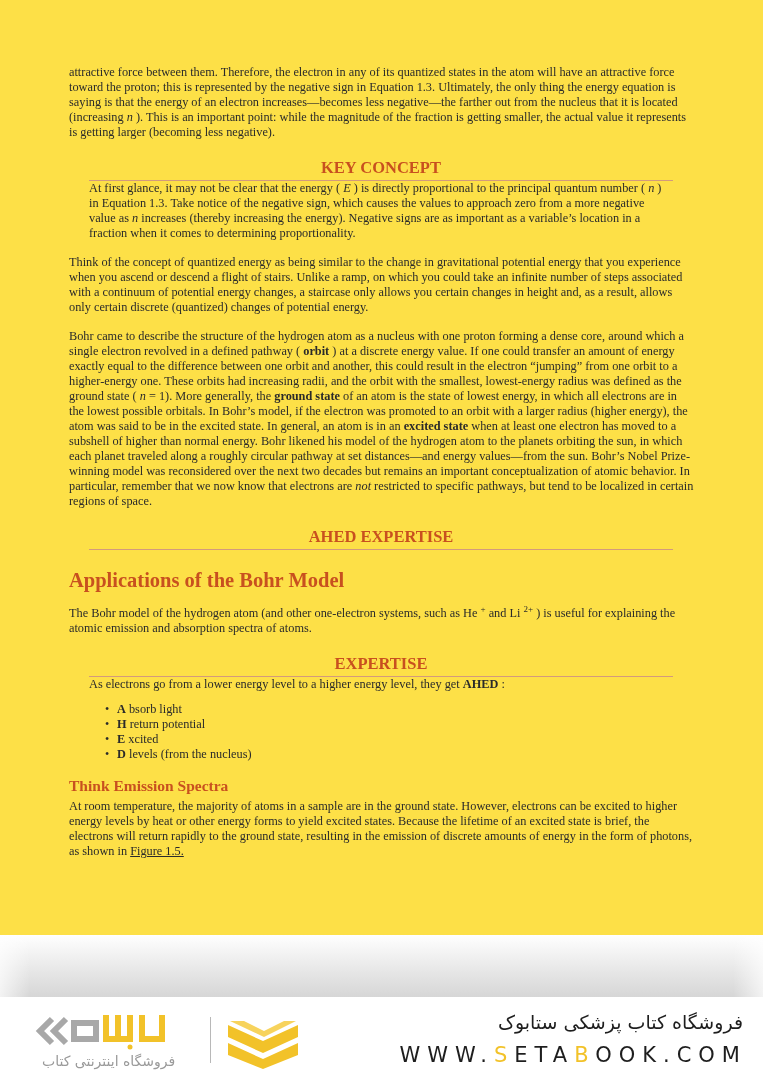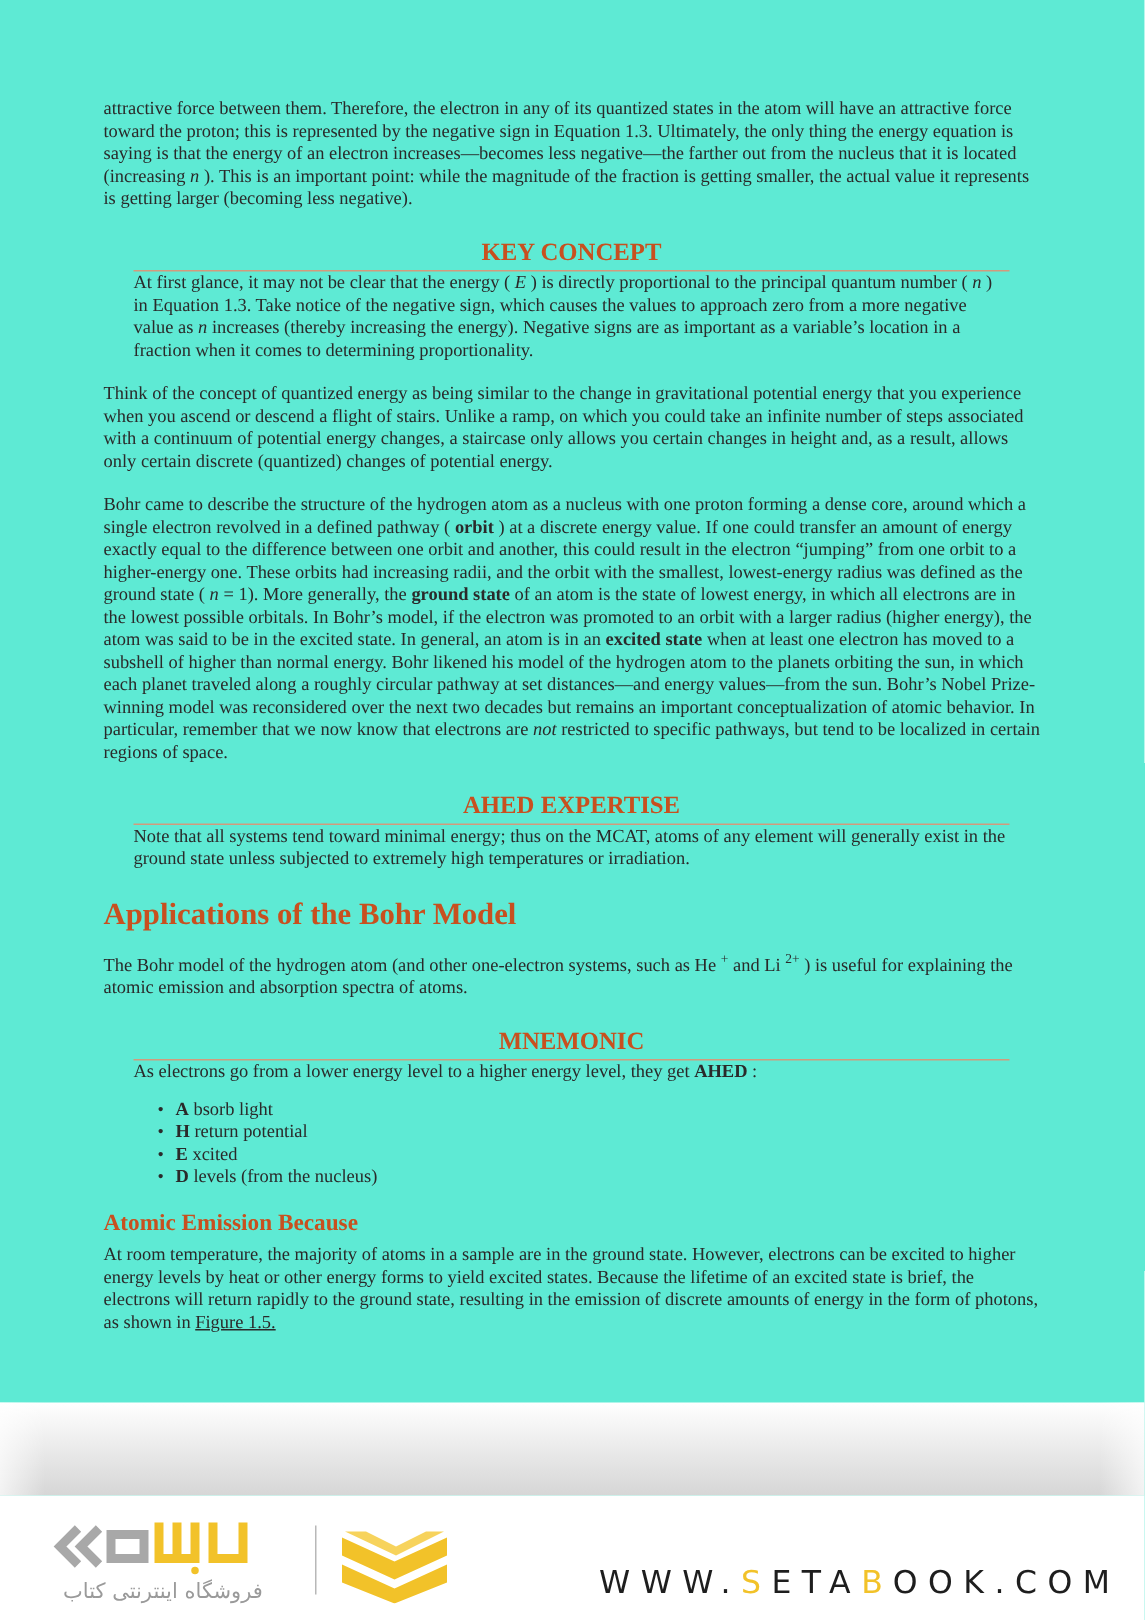--- a/index.html
+++ b/index.html
@@ -1,19 +1,19 @@
 <!DOCTYPE html>
 <html><head>
 <meta charset="utf-8">
 <style>
   * { box-sizing: border-box; margin: 0; padding: 0; }
   html, body { width: 763px; height: 1080px; background: #ffffff; overflow: hidden; }
   body { position: relative; font-family: "Liberation Serif", "DejaVu Serif", serif; color: #2a2a2a; }
 
-  .page { position: absolute; left: 0; top: 0; width: 763px; height: 1080px; background: #5eead4; }
+  .page { position: absolute; left: 0; top: 0; width: 763px; height: 1080px; background: #fde047; }
   .content { position: absolute; left: 69px; top: 65px; width: 626px; font-size: 12.3px; line-height: 15px; }
 
   p.body { margin: 0; text-align: left; }
 
   .sidebar-box { margin-left: 20px; width: 584px; }
   .sidebar-title { font-family: "Liberation Serif", serif; font-weight: bold; color: #c8501f; font-size: 16.5px; line-height: 20px; padding-bottom: 2px; border-bottom: 1.5px solid #d39a7c; text-align: center; }
   .sidebar-text { margin-top: 9px; }
 
   .h2 { font-family: "Liberation Serif", serif; font-weight: bold; color: #c8501f; font-size: 20.5px; line-height: 24px; }
   .h3 { font-family: "Liberation Serif", serif; font-weight: bold; color: #c8501f; font-size: 15.5px; line-height: 19px; }
@@ -54,38 +54,37 @@
       <div class="sidebar-title">KEY CONCEPT</div>
       <p class="body sidebar-text"><span>At first glance, it may not be clear that the energy ( </span><i>E</i><span> ) is directly proportional to the principal quantum number ( </span><i>n</i><span> ) in Equation 1.3. Take notice of the negative sign, which causes the values to approach zero from a more negative value as </span><i>n</i><span> increases (thereby increasing the energy). Negative signs are as important as a variable’s location in a fraction when it comes to determining proportionality.</span></p>
     </div>
 
     <p class="body" style="margin-bottom:14px;">Think of the concept of quantized energy as being similar to the change in gravitational potential energy that you experience when you ascend or descend a flight of stairs. Unlike a ramp, on which you could take an infinite number of steps associated with a continuum of potential energy changes, a staircase only allows you certain changes in height and, as a result, allows only certain discrete (quantized) changes of potential energy.</p>
 
     <p class="body" style="margin-bottom:18px;"><span>Bohr came to describe the structure of the hydrogen atom as a nucleus with one proton forming a dense core, around which a single electron revolved in a defined pathway ( </span><b>orbit</b><span> ) at a discrete energy value. If one could transfer an amount of energy exactly equal to the difference between one orbit and another, this could result in the electron “jumping” from one orbit to a higher-energy one. These orbits had increasing radii, and the orbit with the smallest, lowest-energy radius was defined as the ground state ( </span><i>n</i><span> = 1). More generally, the </span><b>ground state</b><span> of an atom is the state of lowest energy, in which all electrons are in the lowest possible orbitals. In Bohr’s model, if the electron was promoted to an orbit with a larger radius (higher energy), the atom was said to be in the excited state. In general, an atom is in an </span><b>excited state</b><span> when at least one electron has moved to a subshell of higher than normal energy. Bohr likened his model of the hydrogen atom to the planets orbiting the sun, in which each planet traveled along a roughly circular pathway at set distances—and energy values—from the sun. Bohr’s Nobel Prize-winning model was reconsidered over the next two decades but remains an important conceptualization of atomic behavior. In particular, remember that we now know that electrons are </span><i>not</i><span> restricted to specific pathways, but tend to be localized in certain regions of space.</span></p>
 
     <div class="sidebar-box" style="margin-bottom:18px;">
       <div class="sidebar-title">AHED EXPERTISE</div>
-      <p class="body sidebar-text">Note that all systems tend toward minimal energy; thus on the MCAT, atoms of any element will generally exist in the ground state unless subjected to extremely high temperatures or irradiation.</p>
     </div>
 
     <div class="h2" style="margin-bottom:10px;">Applications of the Bohr Model</div>
     <p class="body" style="margin-bottom:18px;"><span>The Bohr model of the hydrogen atom (and other one-electron systems, such as He </span><sup style="font-size:9px;">+</sup><span> and Li </span><sup style="font-size:9px;">2+</sup><span> ) is useful for explaining the atomic emission and absorption spectra of atoms.</span></p>
 
     <div class="sidebar-box" style="margin-bottom:14px;">
-      <div class="sidebar-title">MNEMONIC</div>
+      <div class="sidebar-title">EXPERTISE</div>
       <p class="body sidebar-text"><span>As electrons go from a lower energy level to a higher energy level, they get </span><b>AHED</b><span> :</span></p>
       <ul class="mnemo">
         <li><b>A</b><span> bsorb light</span></li>
         <li><b>H</b><span> return potential</span></li>
         <li><b>E</b><span> xcited</span></li>
         <li><b>D</b><span> levels (from the nucleus)</span></li>
       </ul>
     </div>
 
-    <div class="h3" style="margin-bottom:4px;">Atomic Emission Because</div>
+    <div class="h3" style="margin-bottom:4px;">Think Emission Spectra</div>
     <p class="body"><span>At room temperature, the majority of atoms in a sample are in the ground state. However, electrons can be excited to higher energy levels by heat or other energy forms to yield excited states. Because the lifetime of an excited state is brief, the electrons will return rapidly to the ground state, resulting in the emission of discrete amounts of energy in the form of photons, as shown in </span><a class="link">Figure 1.5.</a></p>
   </div>
 
   <div class="shadow-band"></div>
 
   <div class="footer">
     <div class="logo-wrap">
       <svg class="logo-word" viewBox="0 0 150 40">
         <polyline points="22,8 10,20 22,32" fill="none" stroke="#a8a8a8" stroke-width="6"></polyline>
         <polyline points="36,8 24,20 36,32" fill="none" stroke="#a8a8a8" stroke-width="6"></polyline>
@@ -94,15 +93,16 @@
         <circle cx="100" cy="36" r="2.5" fill="#f2c229"></circle>
       </svg>
       <div class="logo-sub">فروشگاه اینترنتی کتاب</div>
       <div class="logo-divider"></div>
       <svg class="logo-mark" viewBox="0 0 70 50">
         <polygon points="0,6 35,22 70,6 70,18 35,34 0,18" fill="#f2c229"></polygon>
         <polygon points="0,24 35,40 70,24 70,36 35,50 0,36" fill="#f2c229"></polygon>
         <polygon points="2,2 16,2 36,12 56,2 68,2 36,18" fill="#f7d35c"></polygon>
       </svg>
     </div>
+    <div class="store-name">فروشگاه کتاب پزشکی ستابوک</div>
     <div class="store-url"><span>WWW.</span><span class="hl">S</span><span>ETA</span><span class="hl">B</span><span>OOK.COM</span></div>
   </div>
 </div>
 
 </body></html>

